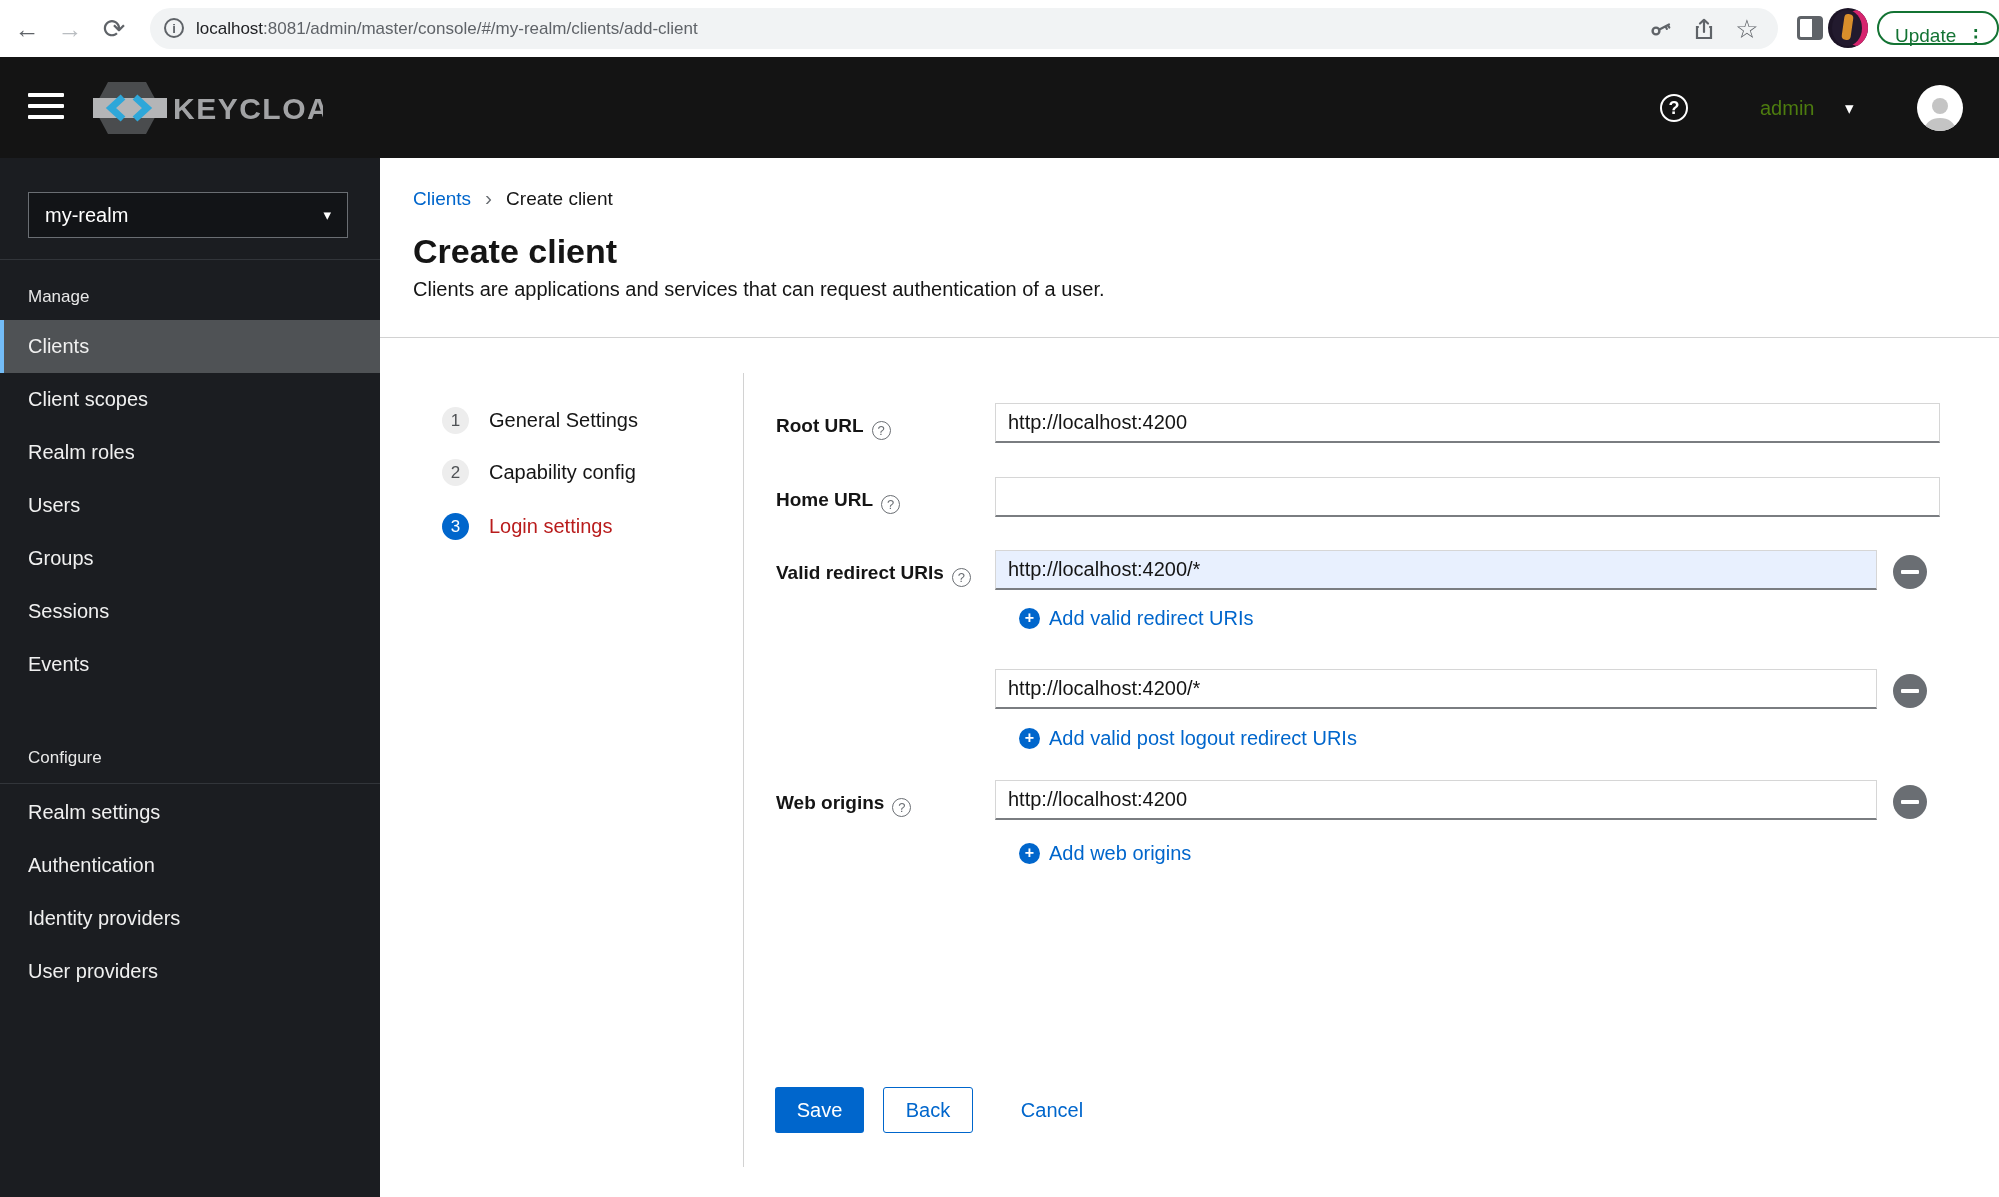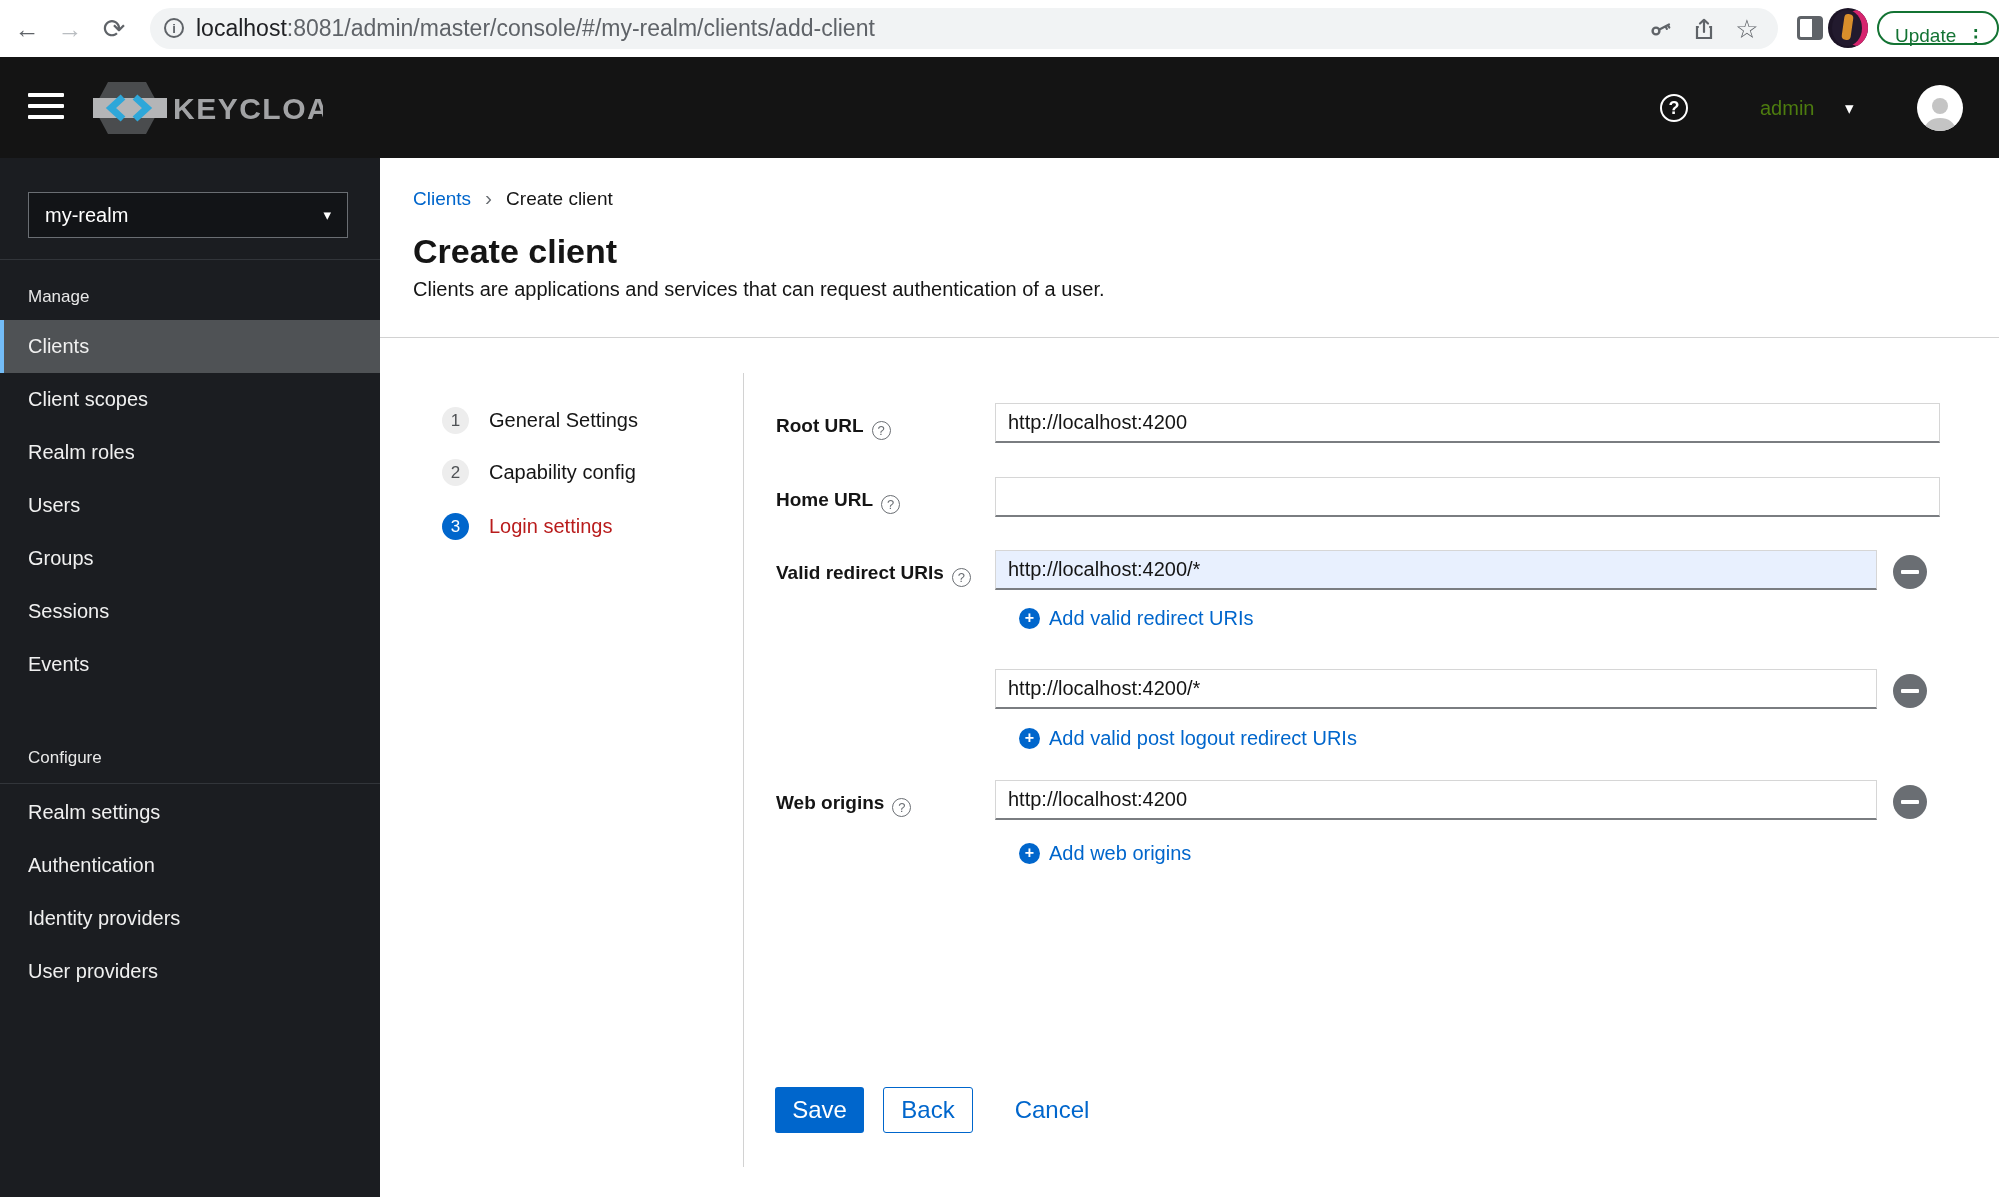--- a/index.html
+++ b/index.html
@@ -9,21 +9,21 @@
   
   .chrome{position:absolute;left:0;top:0;width:1999px;height:57px;background:#fff;}
   .gi{display:inline-flex;align-items:center;justify-content:center;}
   .nav-ic{position:absolute;top:14px;width:30px;height:30px;font-size:25px;color:#5f6368;}
   .nav-ic.disabled{color:#b9bdc1;}
   .omnibox{position:absolute;left:150px;top:8px;width:1628px;height:41px;border-radius:21px;
            background:#f1f3f4;display:flex;align-items:center;}
   .info-badge{position:absolute;left:14px;top:10px;width:20px;height:20px;border:2px solid #5f6368;
               border-radius:50%;color:#5f6368;font-size:13px;font-weight:700;display:flex;
               align-items:center;justify-content:center;box-sizing:border-box;}
-  .url{position:absolute;left:46px;top:0;height:41px;line-height:41px;font-size:23px;color:#5f6368;white-space:nowrap;}
+  .url{position:absolute;left:46px;top:0;height:41px;line-height:41px;font-size:17px;color:#5f6368;white-space:nowrap;}
   .url .host{color:#202124;}
   .obx-ic{position:absolute;top:8px;width:26px;height:26px;color:#5f6368;}
   .panel-ic{position:absolute;left:1797px;top:16px;width:26px;height:24px;border:3px solid #5f6368;
             border-radius:4px;box-sizing:border-box;background:linear-gradient(to right,#fff 60%,#5f6368 60%);}
   .chrome-avatar{position:absolute;left:1828px;top:8px;width:40px;height:40px;border-radius:50%;
                  background:#1c1426;overflow:hidden;}
   .chrome-avatar .ring{position:absolute;right:-8px;top:2px;width:34px;height:36px;border-radius:50%;background:#d6246e;}
   .chrome-avatar .body{position:absolute;left:4px;top:2px;width:30px;height:36px;border-radius:50%;background:#221a2e;}
   .chrome-avatar .fig{position:absolute;left:15px;top:6px;width:9px;height:26px;border-radius:4px;
                       background:#d98e2b;transform:rotate(8deg);}
@@ -84,21 +84,21 @@
   .ipt.hl{background:#e8f0fe;}
   .addlink{position:absolute;left:639px;height:24px;display:flex;align-items:center;gap:9px;
            color:#0066cc;font-size:20px;cursor:pointer;}
   .plus{width:21px;height:21px;border-radius:50%;background:#0066cc;color:#fff;font-size:16px;font-weight:700;
         display:flex;align-items:center;justify-content:center;}
   .minus-btn{position:absolute;left:1513px;width:34px;height:34px;border-radius:50%;background:#6a6e73;
              border:none;cursor:pointer;}
   .minus-btn::after{content:"";position:absolute;left:8px;top:15px;width:18px;height:4px;background:#fff;border-radius:1px;}
 
   .btn{position:absolute;top:929px;height:46px;border-radius:3px;font-family:"Liberation Sans",sans-serif;
-       font-size:24px;cursor:pointer;box-sizing:border-box;}
+       font-size:20px;cursor:pointer;box-sizing:border-box;}
   .btn-save{left:395px;width:89px;background:#0066cc;color:#fff;border:none;}
   .btn-back{left:503px;width:90px;background:#fff;color:#0066cc;border:1px solid #0066cc;}
   .btn-cancel{left:626px;width:92px;background:transparent;color:#0066cc;border:none;}
 </style>
 </head>
 <body>
 
 <div class="page">
 
   <div class="chrome">

